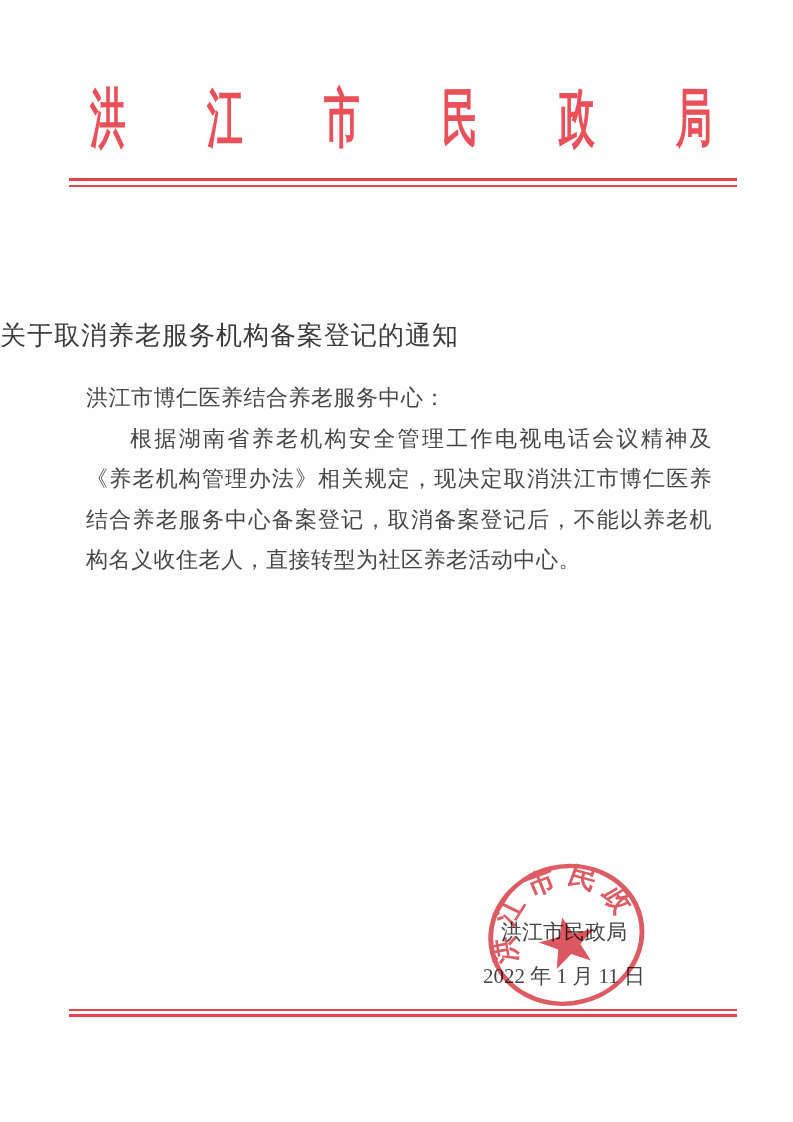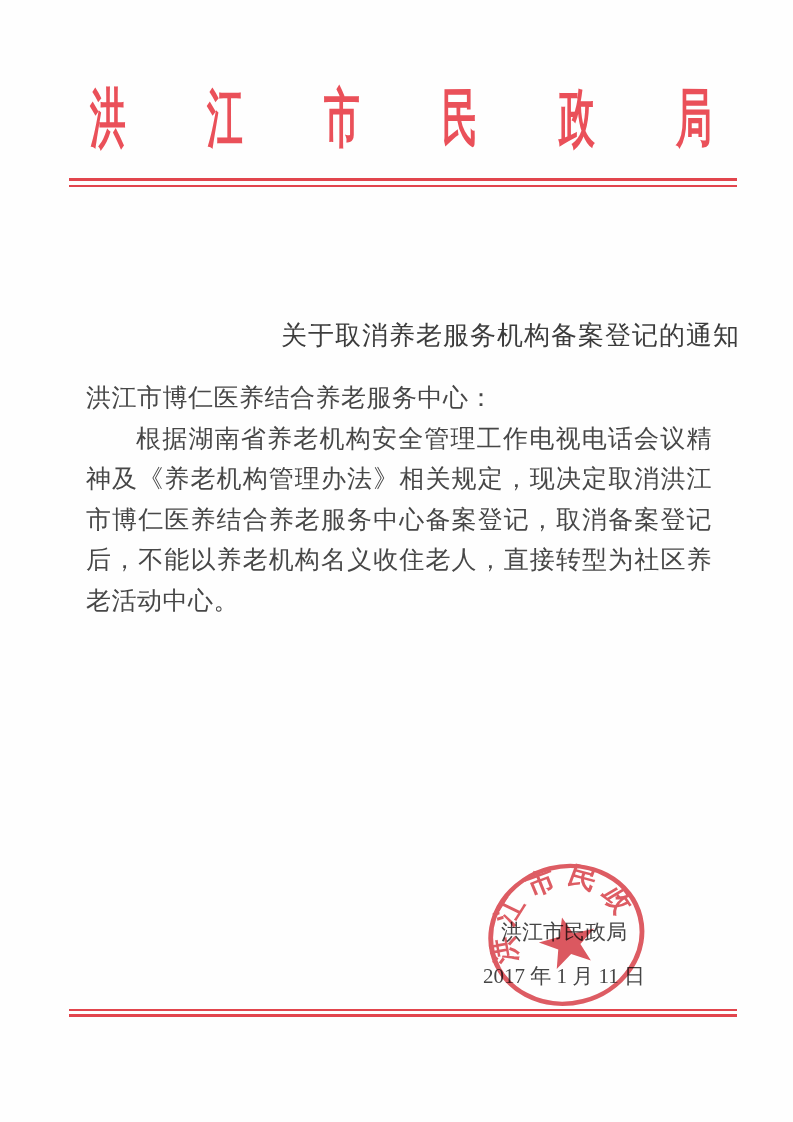--- a/index.html
+++ b/index.html
@@ -21,29 +21,29 @@
   .rule .bar { background:#e2454d; }
   .rule-top { top:178px; }
   .rule-top .bar-1 { height:3px; margin-bottom:4px; }
   .rule-top .bar-2 { height:2px; }
   .rule-bottom { top:1009px; }
   .rule-bottom .bar-1 { height:2px; margin-bottom:3px; }
   .rule-bottom .bar-2 { height:3px; }
 
   
   .title {
-    position:absolute; top:301px; left:0; width:740px; text-align:right;
+    position:absolute; top:301px; left:0; width:740px; text-align:left;
     font-size:26px; font-weight:500; color:#3c3c3c; letter-spacing:1px;
     font-family:"Liberation Sans", sans-serif;
   }
 
   
   .body-text {
     position:absolute; left:86px; top:378px; width:626px;
-    font-size:25px; line-height:40.6px; color:#474747;
+    font-size:22px; line-height:40.6px; color:#474747;
     text-align:justify; letter-spacing:0.5px;
   }
   .body-text p { margin:0; }
   .para { text-indent:2em; }
   .para + .para { margin-top:4px; }
 
   
   .signature {
     position:absolute; left:468px; top:920px; width:192px;
     text-align:center; font-size:21px; color:#454545; line-height:24px;
@@ -81,21 +81,21 @@
 
   <h1 class="title">关于取消养老服务机构备案登记的通知</h1>
 
   <main class="body-text">
     <p class="salutation">洪江市博仁医养结合养老服务中心：</p>
     <p class="para">根据湖南省养老机构安全管理工作电视电话会议精神及《养老机构管理办法》相关规定，现决定取消洪江市博仁医养结合养老服务中心备案登记，取消备案登记后，不能以养老机构名义收住老人，直接转型为社区养老活动中心。</p>
   </main>
 
   <div class="signature">
     <div class="sig-agency">洪江市民政局</div>
-    <div class="sig-date">2017 年 1 月 11 日</div>
+    <div class="sig-date">2022 年 1 月 11 日</div>
   </div>
 
   <div class="rule rule-bottom">
     <div class="bar bar-1"></div>
     <div class="bar bar-2"></div>
   </div>
 
   <svg class="seal" viewBox="0 0 170 170" preserveAspectRatio="none">
     <circle cx="85" cy="82" r="76" fill="none" stroke="#dc4e56" stroke-width="5"></circle>
     <polygon fill="#d94a52" points="85,62 92.1,82.3 113.5,82.7 96.4,95.7 102.6,116.3 85,104 67.4,116.3 73.6,95.7 56.5,82.7 77.9,82.3"></polygon>

